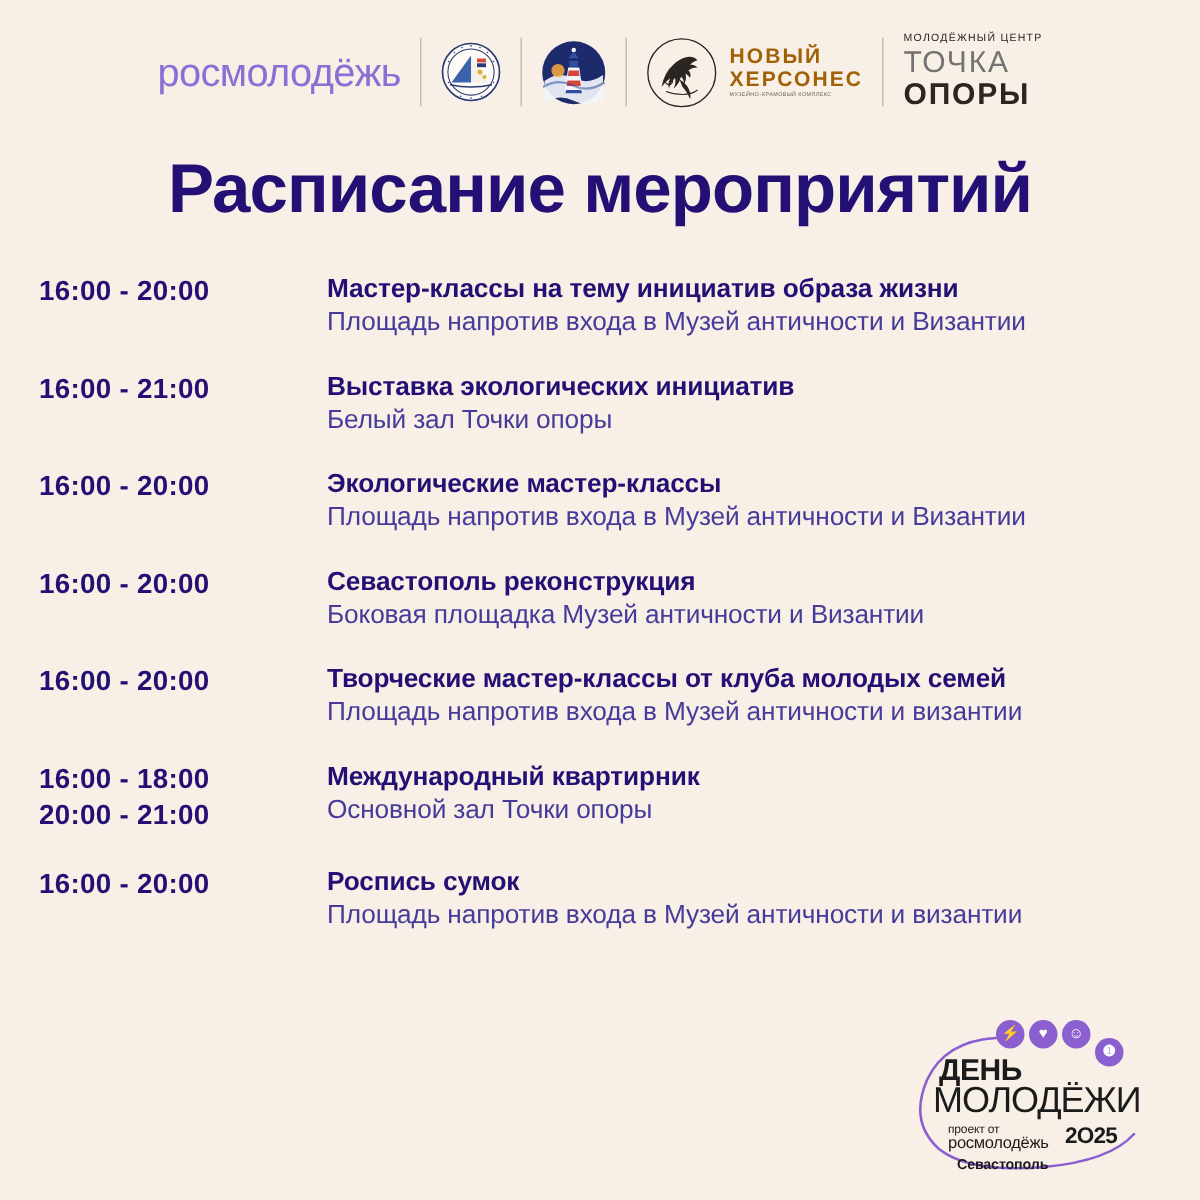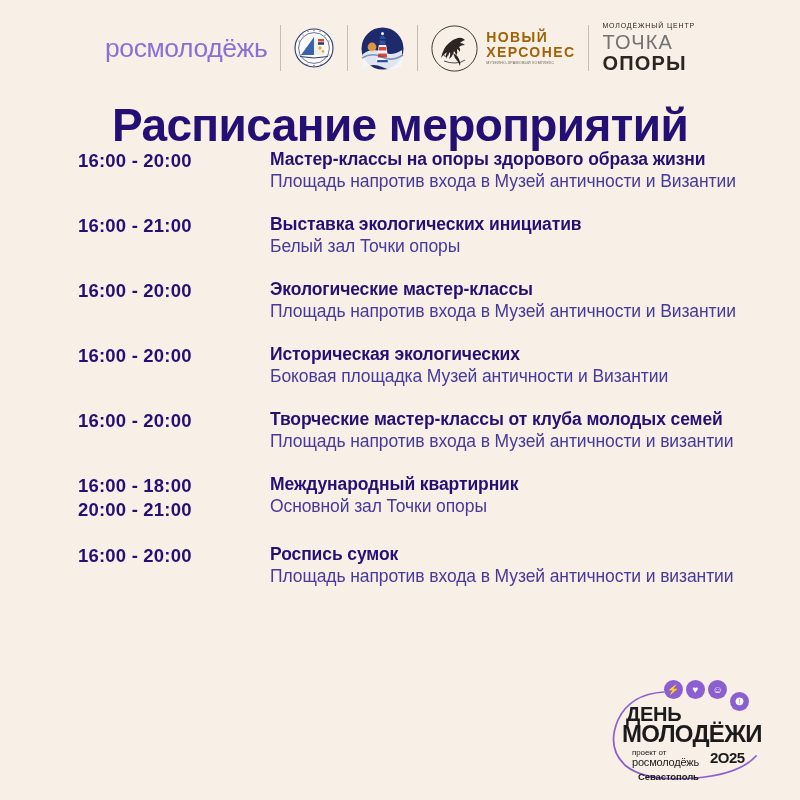--- a/index.html
+++ b/index.html
@@ -126,21 +126,22 @@
     font-size: 46px;
     font-weight: 700;
     color: #241074;
     letter-spacing: -0.6px;
     margin: 10px 0 0 0;
     line-height: 1;
   }
 
   
   .schedule {
-    padding-left: 78px;
+    margin-top: 33px;
+    padding-left: 26px;
     padding-right: 24px;
   }
   .entry {
     display: flex;
     align-items: flex-start;
     margin-bottom: 20px;
   }
   .entry-times {
     width: 192px;
     flex: none;
@@ -193,21 +194,21 @@
     font-weight: 700;
     color: #1b1b1b;
     letter-spacing: -0.3px;
     line-height: 1;
   }
   .badge-molod {
     position: absolute;
     left: 22px;
     top: 44px;
     font-size: 24px;
-    font-weight: 700;
+    font-weight: 400;
     color: #1b1b1b;
     letter-spacing: -0.7px;
     line-height: 1;
   }
   .badge-proekt {
     position: absolute;
     left: 32px;
     top: 70px;
     font-size: 8px;
     color: #1b1b1b;
@@ -363,21 +364,21 @@
 
 <h1 class="page-title">Расписание мероприятий</h1>
 
 <div class="schedule">
 
   <div class="entry">
     <div class="entry-times">
       <div class="entry-time">16:00 - 20:00</div>
     </div>
     <div class="entry-body">
-      <div class="entry-title">Мастер-классы на опоры здорового образа жизни</div>
+      <div class="entry-title">Мастер-классы на тему инициатив образа жизни</div>
       <div class="entry-venue">Площадь напротив входа в Музей античности и Византии</div>
     </div>
   </div>
 
   <div class="entry">
     <div class="entry-times">
       <div class="entry-time">16:00 - 21:00</div>
     </div>
     <div class="entry-body">
       <div class="entry-title">Выставка экологических инициатив</div>
@@ -393,21 +394,21 @@
       <div class="entry-title">Экологические мастер-классы</div>
       <div class="entry-venue">Площадь напротив входа в Музей античности и Византии</div>
     </div>
   </div>
 
   <div class="entry">
     <div class="entry-times">
       <div class="entry-time">16:00 - 20:00</div>
     </div>
     <div class="entry-body">
-      <div class="entry-title">Историческая экологических</div>
+      <div class="entry-title">Севастополь реконструкция</div>
       <div class="entry-venue">Боковая площадка Музей античности и Византии</div>
     </div>
   </div>
 
   <div class="entry">
     <div class="entry-times">
       <div class="entry-time">16:00 - 20:00</div>
     </div>
     <div class="entry-body">
       <div class="entry-title">Творческие мастер-классы от клуба молодых семей</div>

